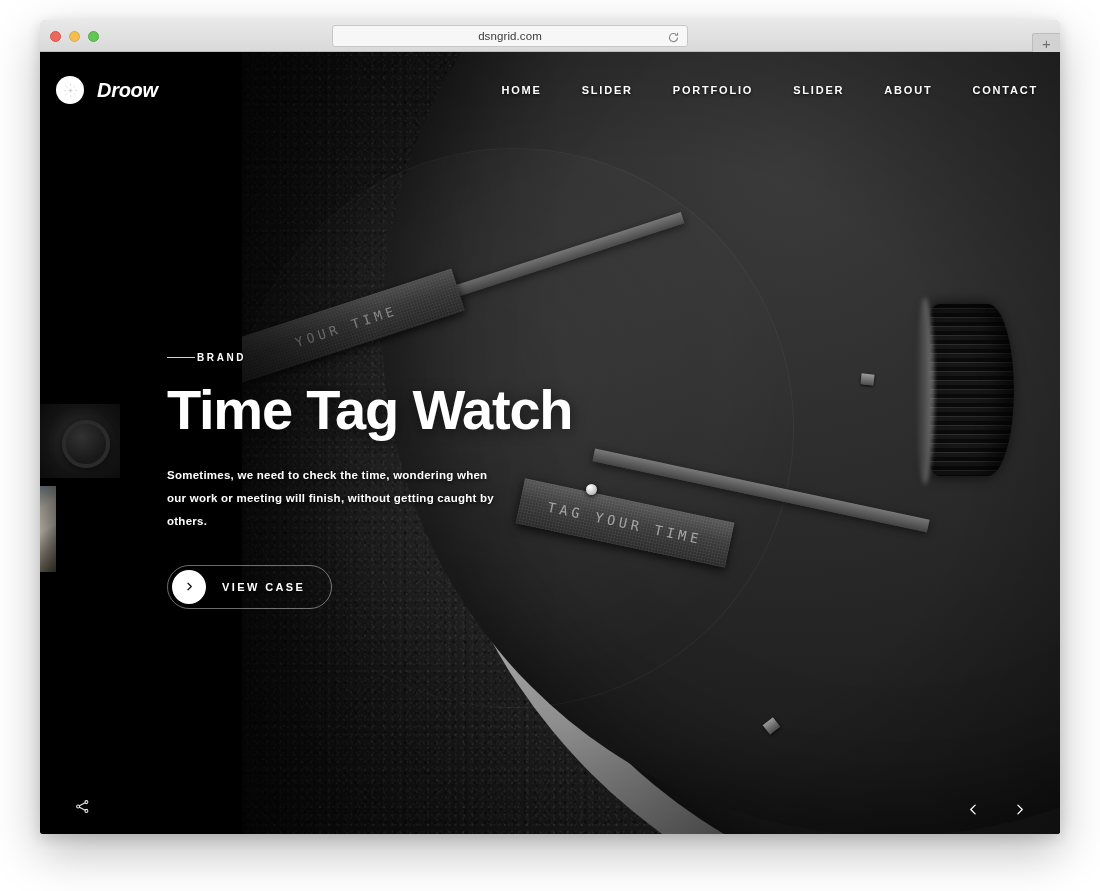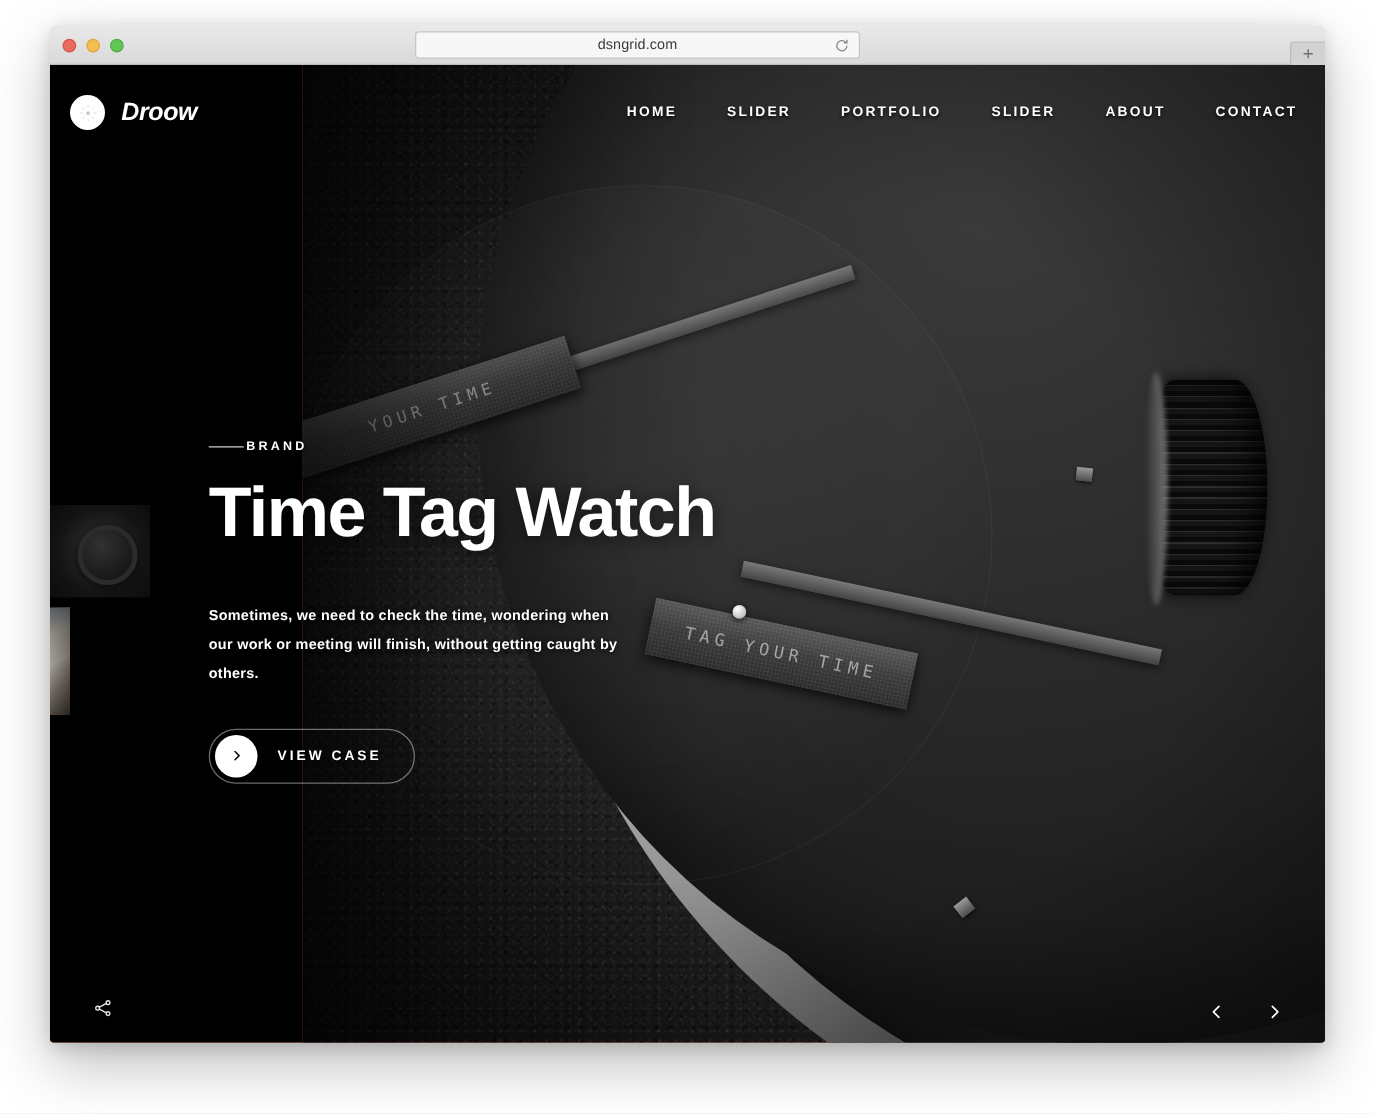--- a/index.html
+++ b/index.html
@@ -379,21 +379,21 @@
     text-shadow: 0 1px 3px rgba(0,0,0,0.8);
   }
 
   .hero-title {
     color: #ffffff;
     font-size: 56px;
     font-weight: bold;
     letter-spacing: -1.2px;
     line-height: 1.05;
     text-shadow: 0 2px 14px rgba(0,0,0,0.6);
-    margin-bottom: 42px;
+    margin-bottom: 24px;
   }
 
   .hero-desc {
     color: #ffffff;
     font-size: 11.5px;
     font-weight: bold;
     line-height: 2.0;
     letter-spacing: 0.25px;
     text-shadow: 0 1px 4px rgba(0,0,0,0.9);
     max-width: 340px;

